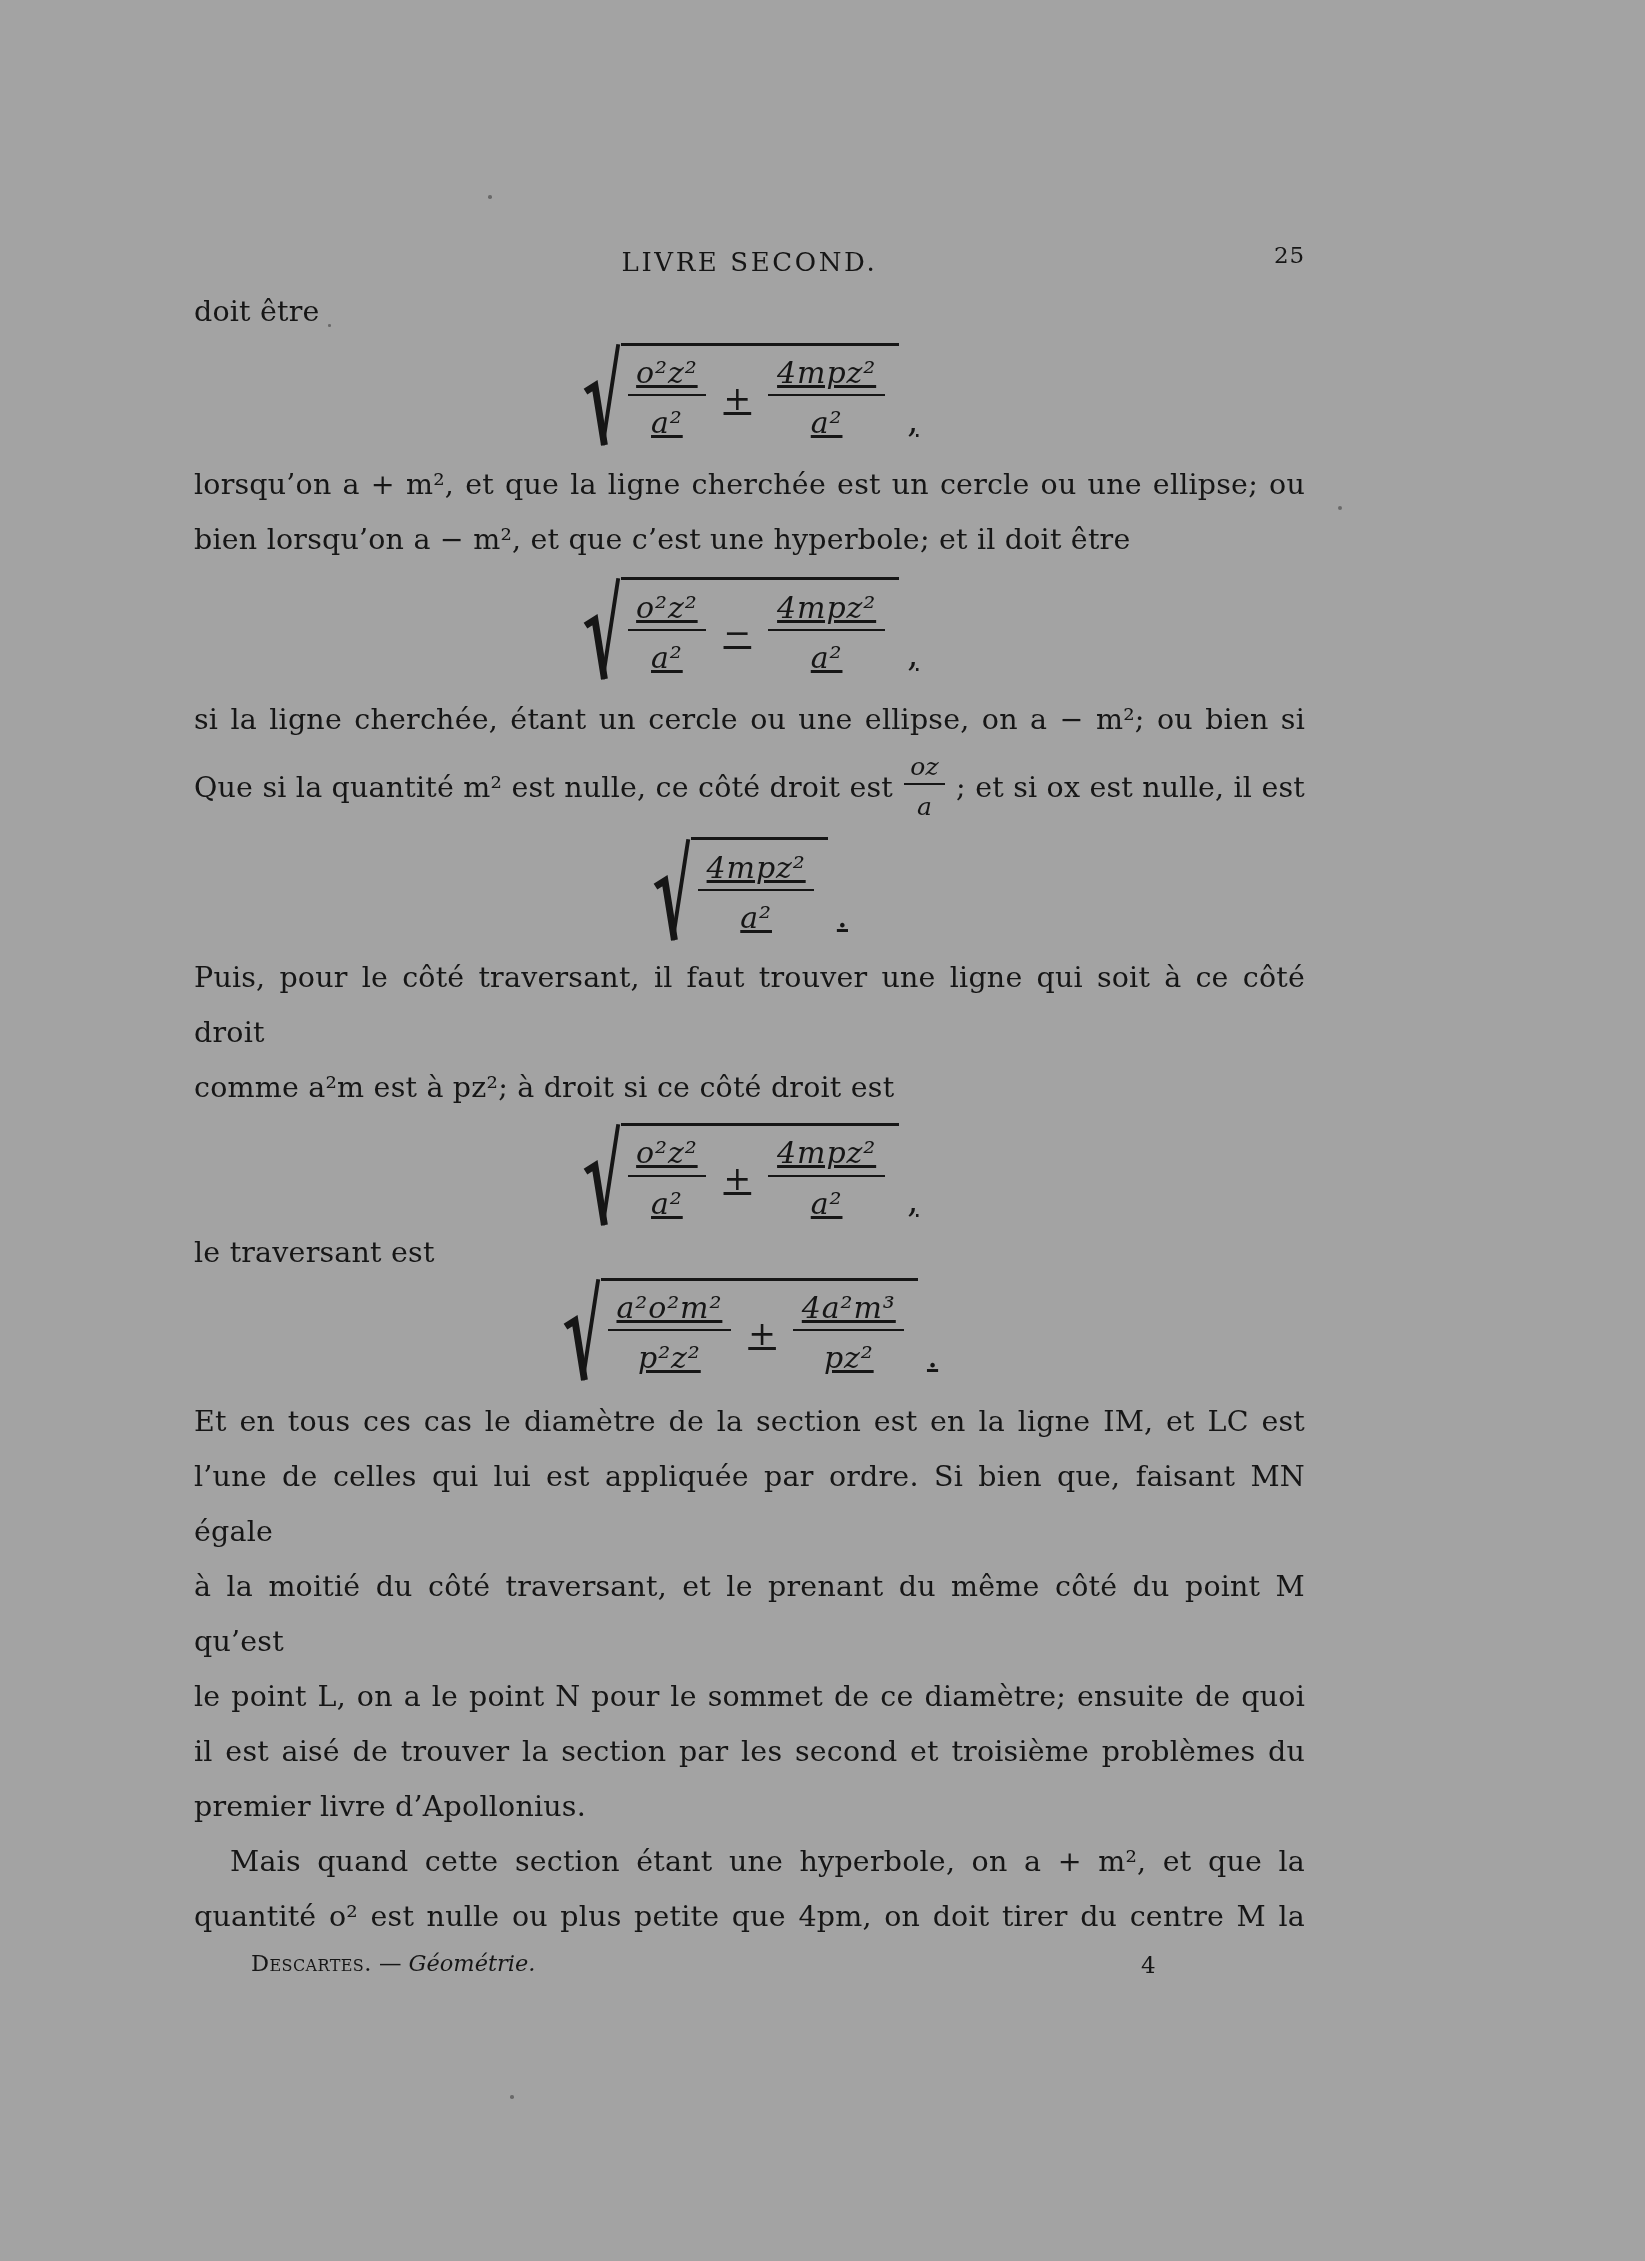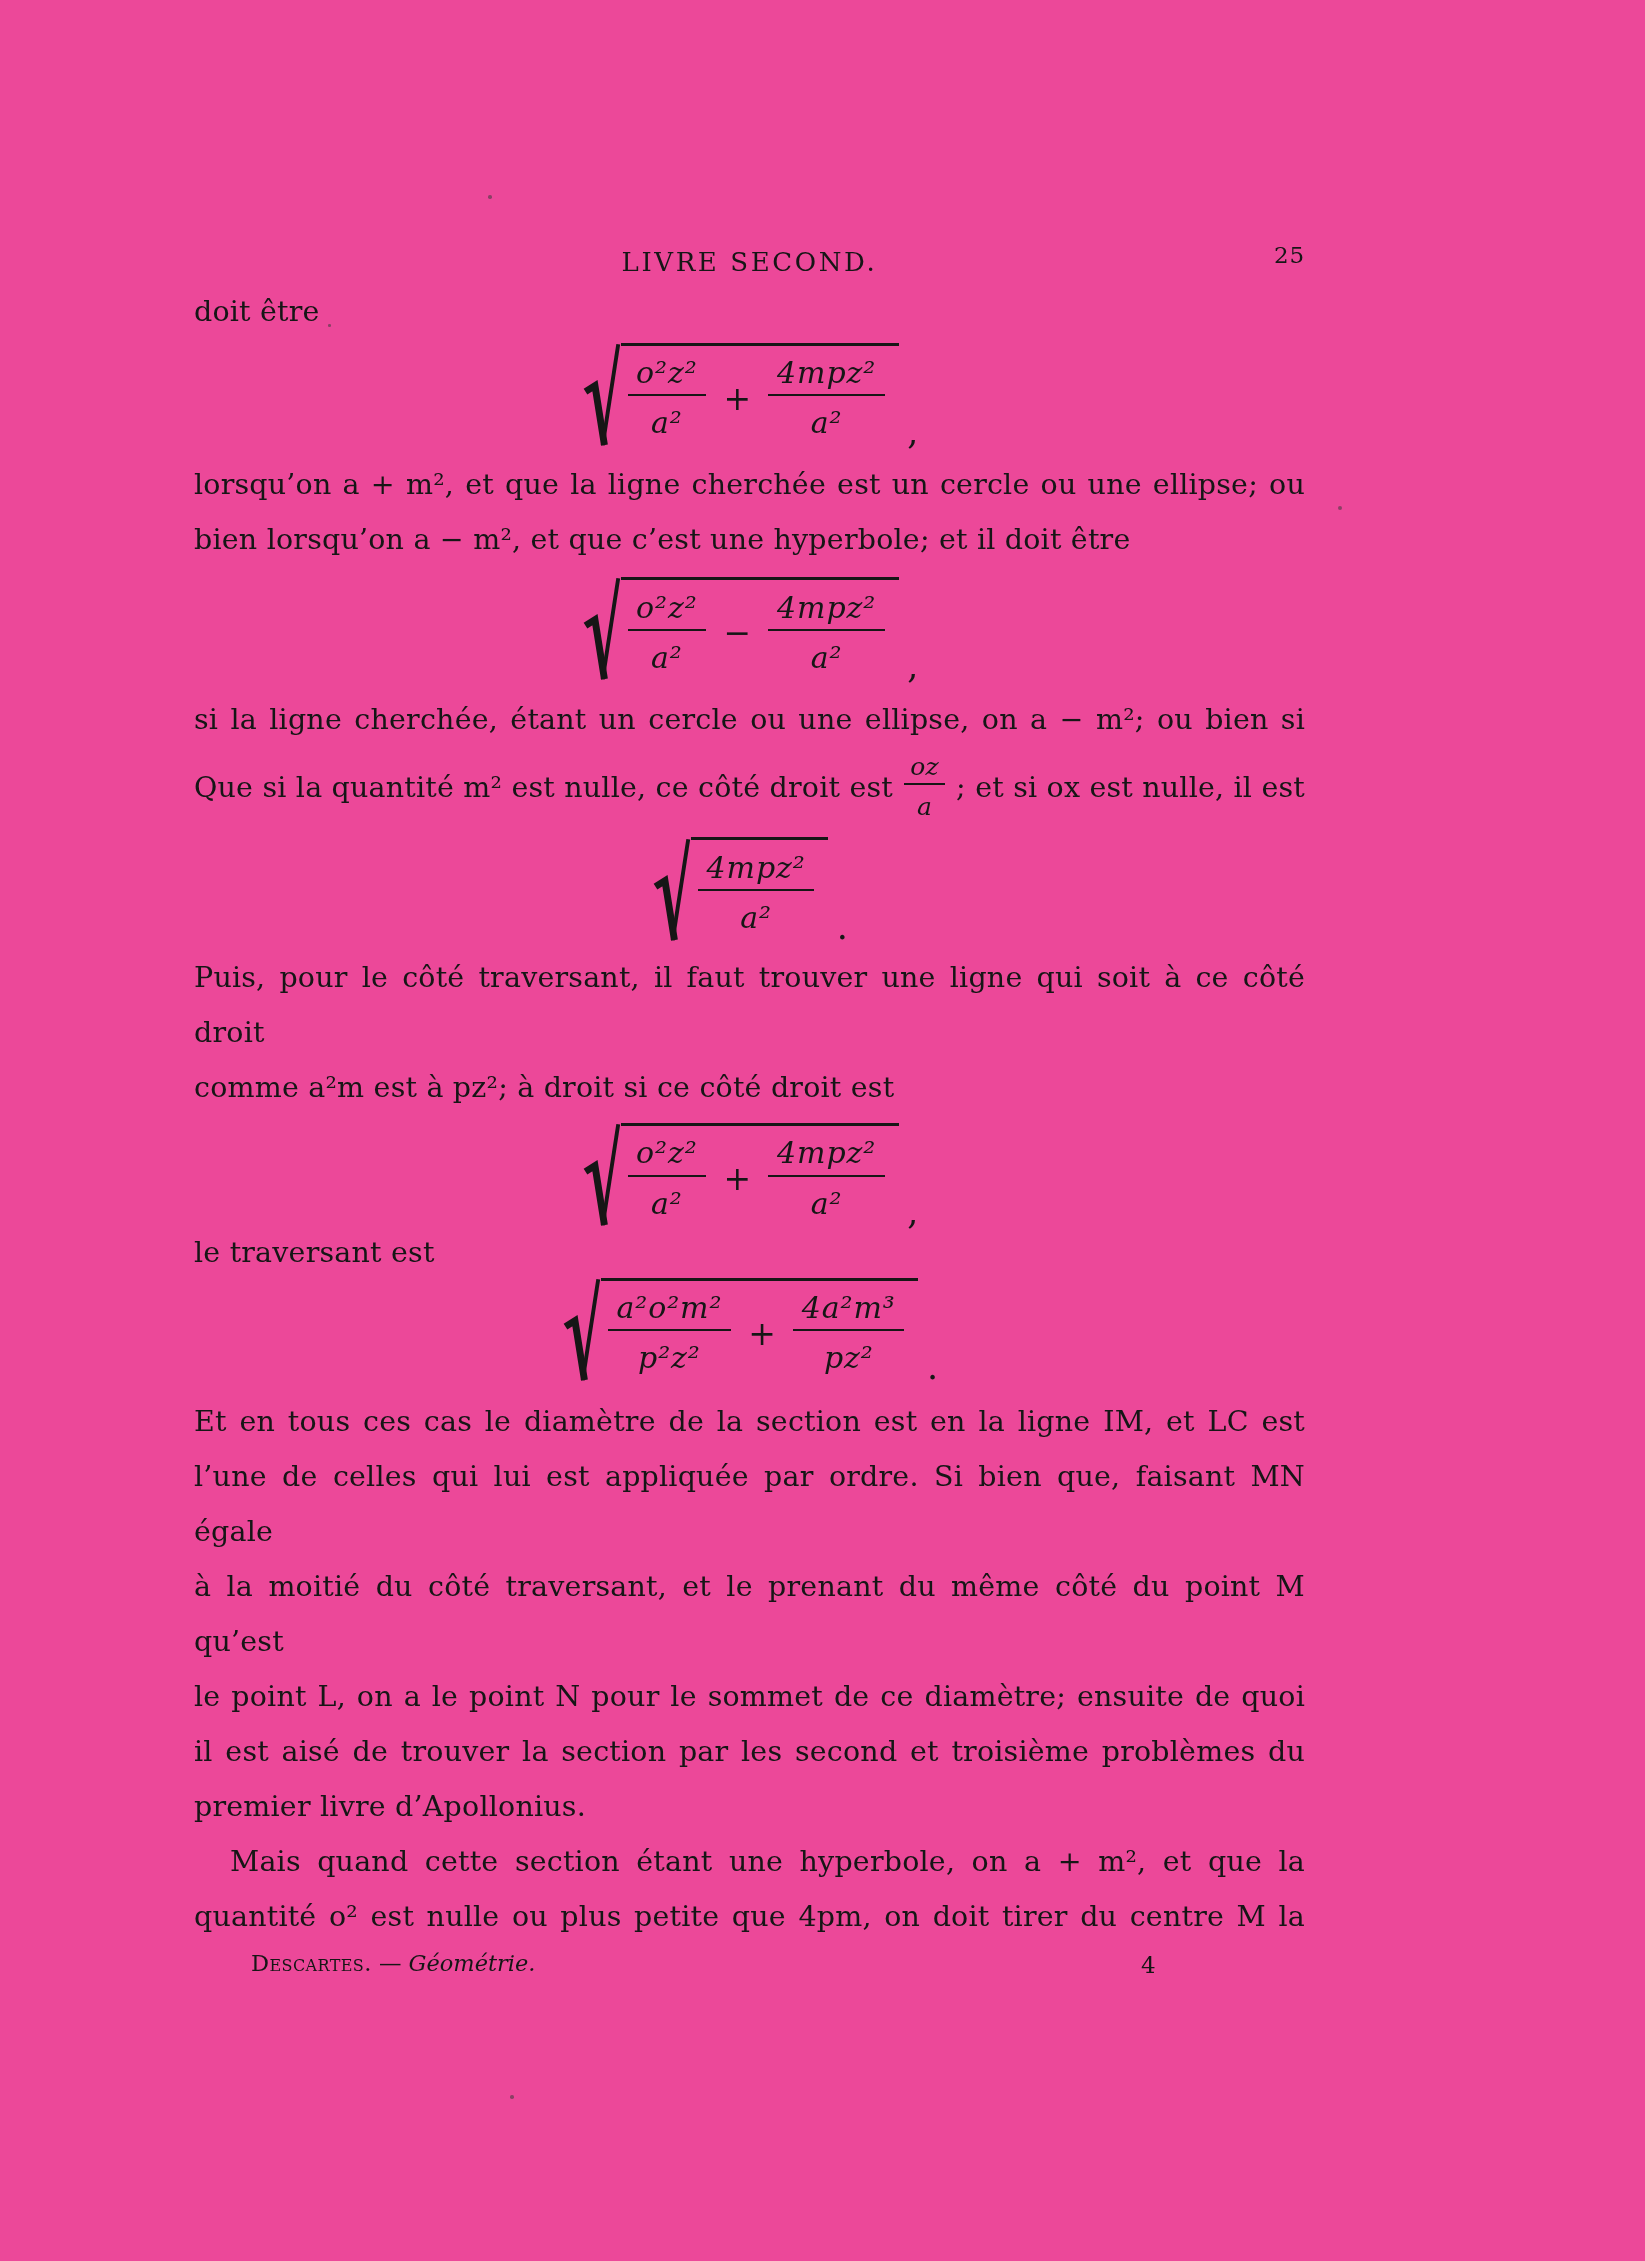--- a/index.html
+++ b/index.html
@@ -1,28 +1,28 @@
 <!DOCTYPE html>
 <html style="font-size:14px"><head>
 <meta charset="utf-8">
 <style>
   html,body{margin:0;padding:0;background:#e8e8e8;}
   .page{
-    position:relative;width:1646px;height:2261px;background:#ec4899;
+    position:relative;width:1646px;height:2261px;background:#a3a3a3;
     font-family:"DejaVu Serif","Liberation Serif",serif;color:#161616;
     overflow:hidden;margin:0 auto;
   }
   .content{position:absolute;left:194px;top:245px;width:1111px;}
   .pagehead{position:relative;text-align:center;font-size:26px;line-height:35px;letter-spacing:2.6px;}
   .pagenum{position:absolute;right:0;top:-7px;font-size:23px;letter-spacing:0.9px;}
   .line{font-size:28.5px;line-height:55px;text-align:justify;text-align-last:justify;letter-spacing:0.2px;}
   .line.short{text-align:left;text-align-last:left;}
   .indent{text-indent:36px;}
 
-  .formula{display:flex;justify-content:center;align-items:flex-end;font-style:italic;}
+  .formula{display:flex;justify-content:center;align-items:center;font-style:italic;text-decoration:underline;}
   .sqrt{display:inline-flex;align-items:flex-start;}
   .rad-svg{width:40px;height:112px;flex:none;display:block;}
   .radicand{
     margin-top:2.6px;border-top:3.5px solid #161616;box-sizing:border-box;
     display:inline-flex;align-items:center;gap:17.3px;
     padding:8.6px 14px 3.5px 7px;min-height:102px;
   }
   .frac{display:inline-flex;flex-direction:column;align-items:center;font-size:30px;line-height:1.25;letter-spacing:0.9px;}
   .frac .num{padding:0 8.6px 2.6px;border-bottom:2.6px solid #161616;}
   .frac .den{padding-top:8px;}

